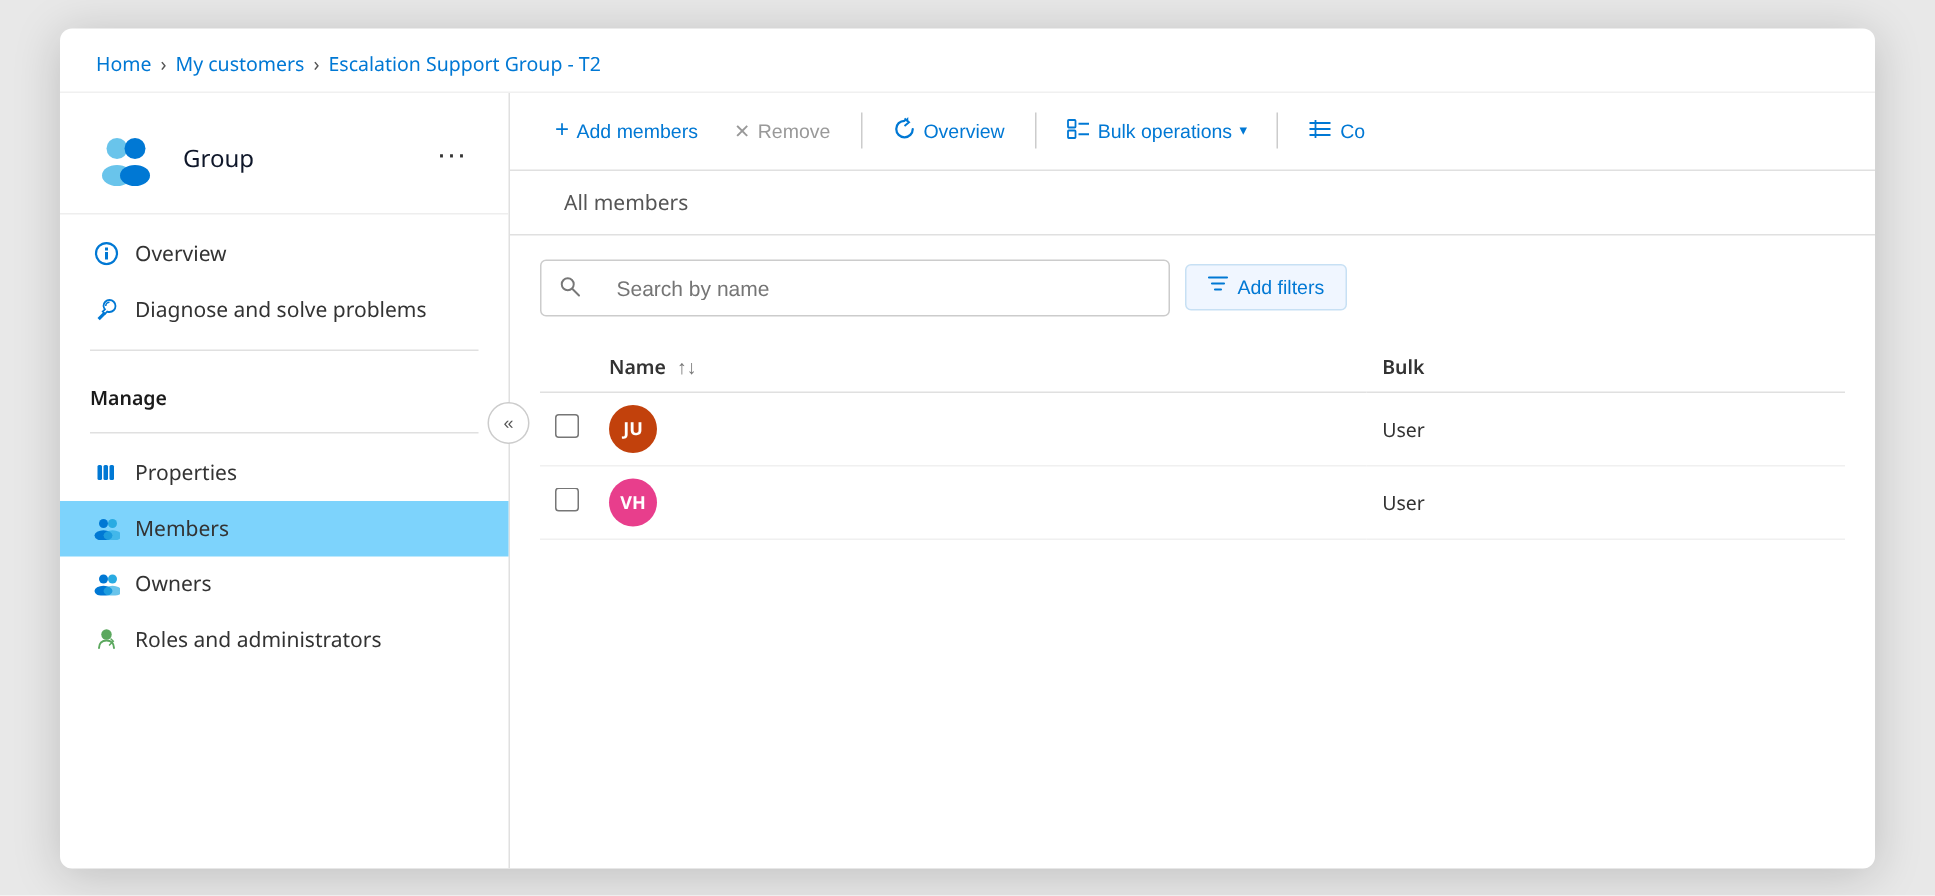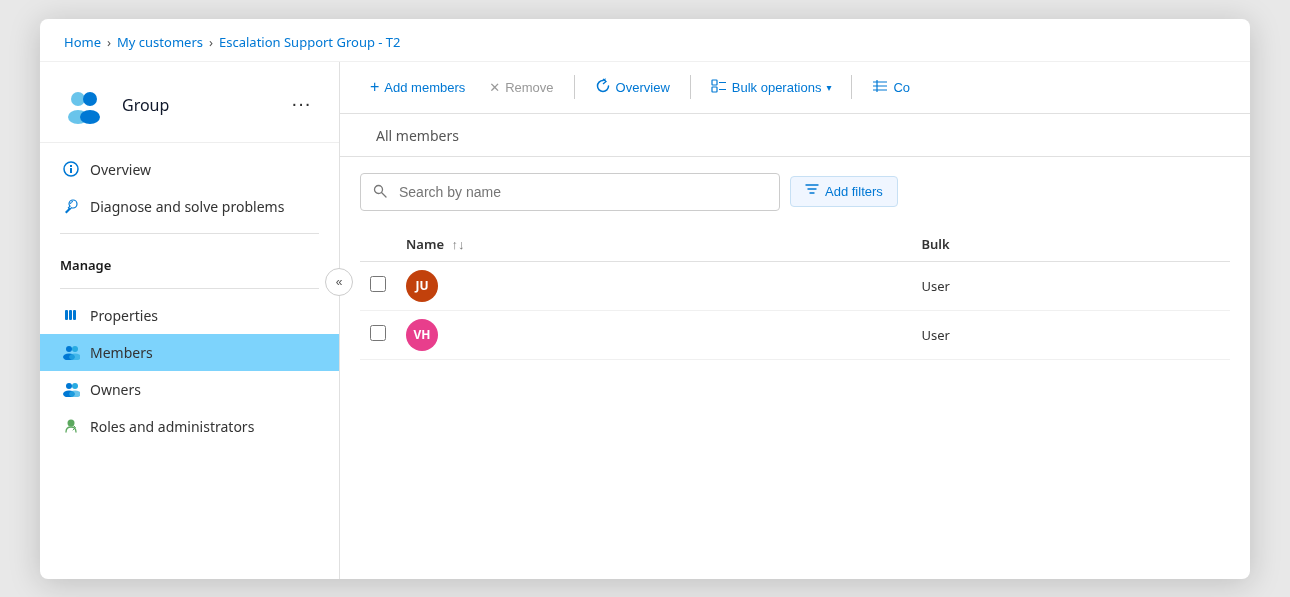--- a/index.html
+++ b/index.html
@@ -215,21 +215,21 @@
     }
     .search-row {
       display: flex;
       align-items: center;
       gap: 10px;
       margin-bottom: 16px;
     }
     .search-box {
       display: flex;
       align-items: center;
-      gap: 12px;
+      gap: 24px;
       border: 1px solid #ccc;
       border-radius: 4px;
       padding: 7px 12px;
       width: 420px;
       background: #fff;
     }
     .search-box input {
       border: none;
       outline: none;
       font-size: 14px;

